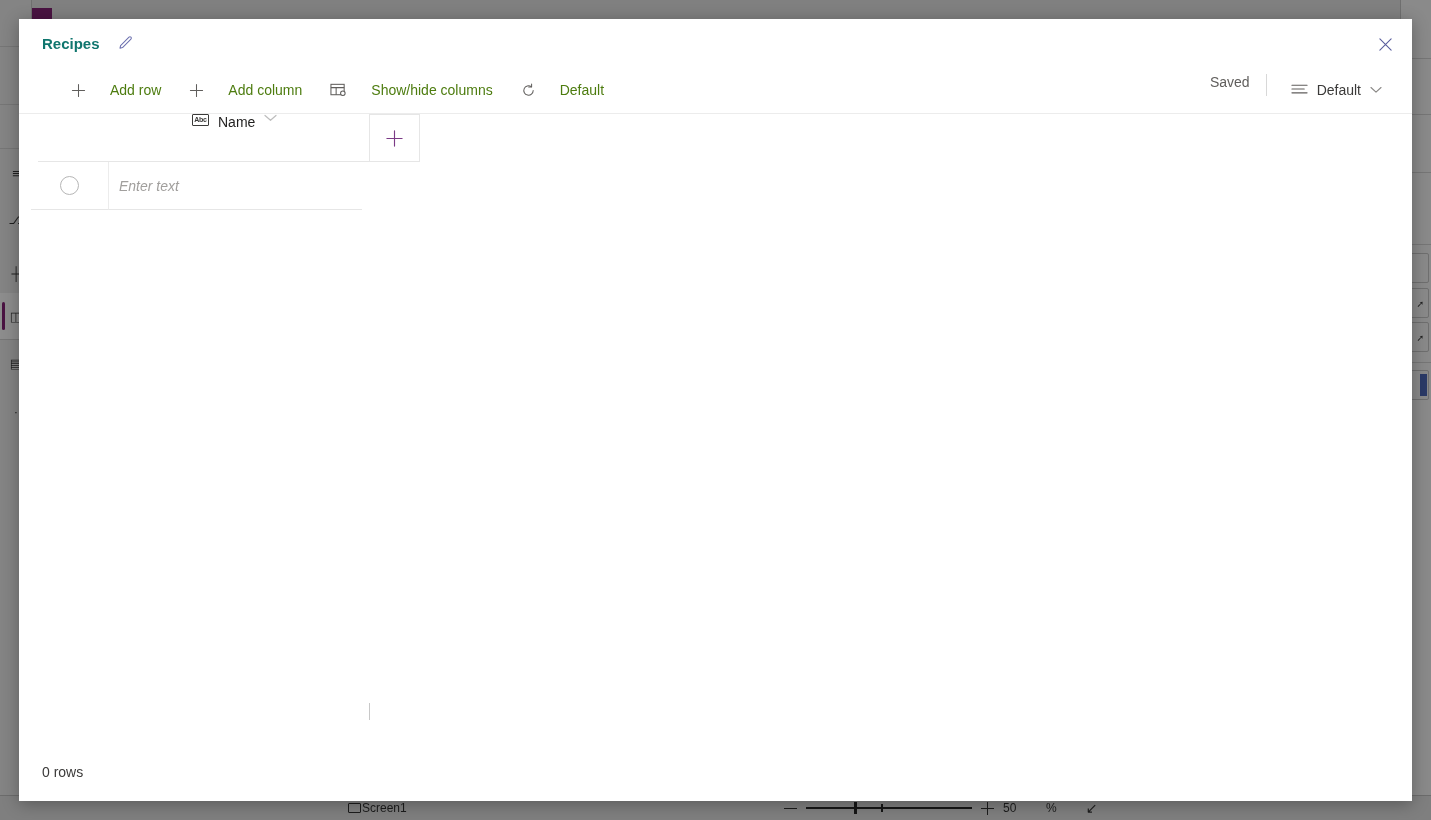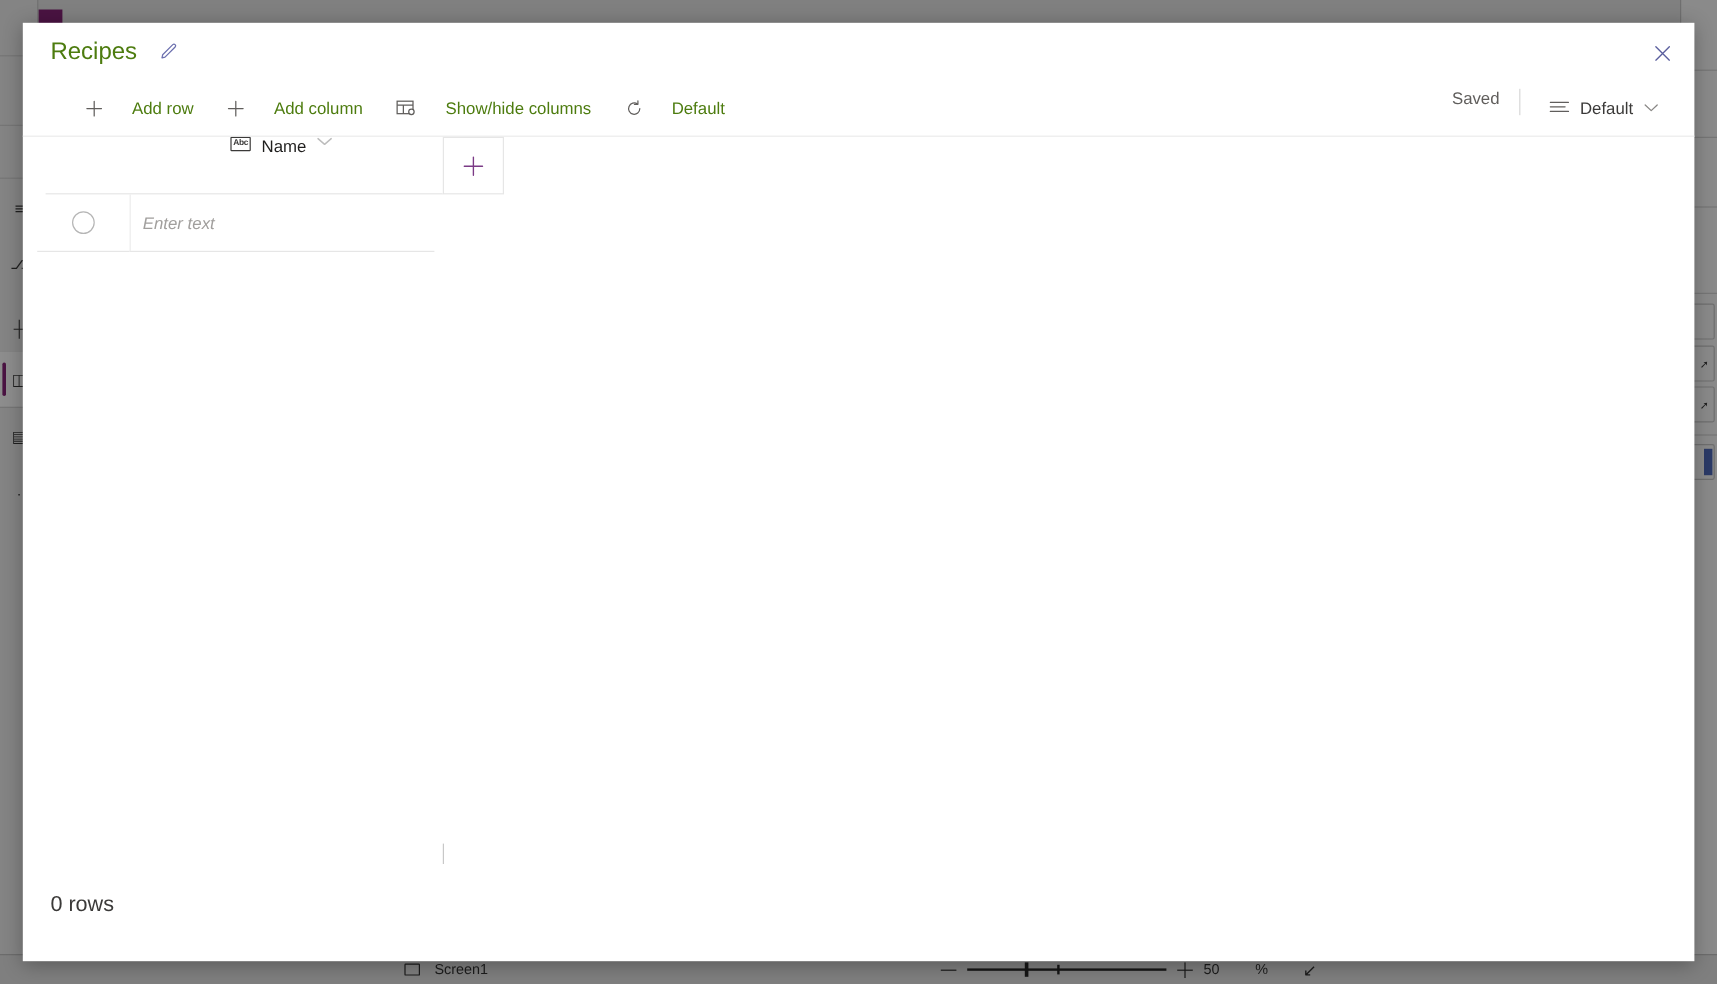--- a/index.html
+++ b/index.html
@@ -83,22 +83,22 @@
   .bg-statusbar {
     position: absolute;
     left: 0; right: 0; bottom: 0;
     height: 25px;
     background: #7f7f7f;
     border-top: 1px solid #6c6c6c;
     display: flex; align-items: center;
     font-size: 12px; color: #1c1c1c;
   }
   .status-screen {
-    position: absolute; left: 337px;
-    display: flex; align-items: center; gap: 12px;
+    position: absolute; left: 348px;
+    display: flex; align-items: center; gap: 1px;
   }
   .status-screen .rect-glyph {
     width: 13px; height: 10px;
     border: 1.4px solid #1c1c1c;
     border-radius: 1px;
     display: inline-block;
   }
   .status-zoom {
     position: absolute; left: 784px;
     display: flex; align-items: center; gap: 9px;
@@ -150,23 +150,23 @@
 
   .modal-titlebar {
     position: relative;
     height: 48px;
     display: flex;
     align-items: center;
     padding: 0 0 0 23px;
     flex: none;
   }
   .modal-title {
-    font-size: 20px;
-    color: #4d7c0f;
-    font-weight: 400;
+    font-size: 15px;
+    color: #0f766e;
+    font-weight: 700;
   }
   .edit-pencil-btn {
     margin-left: 14px;
     width: 24px; height: 24px;
     display: flex; align-items: center; justify-content: center;
     background: transparent; border: none; cursor: pointer;
   }
   .close-btn {
     position: absolute;
     right: 12px; top: 10px;
@@ -307,23 +307,23 @@
     position: absolute;
     left: 350px; top: 589px;
     width: 1px; height: 17px;
     background: #c8c8c8;
   }
 
   .modal-footer {
     flex: none;
     height: 58px;
     display: flex;
-    align-items: flex-start;
+    align-items: center;
     padding-left: 23px;
-    font-size: 18px;
+    font-size: 14px;
     color: #3b3a39;
   }
 </style>
 </head>
 <body>
 
 <div id="app-background">
 
   <div class="bg-topbar"></div>
 

